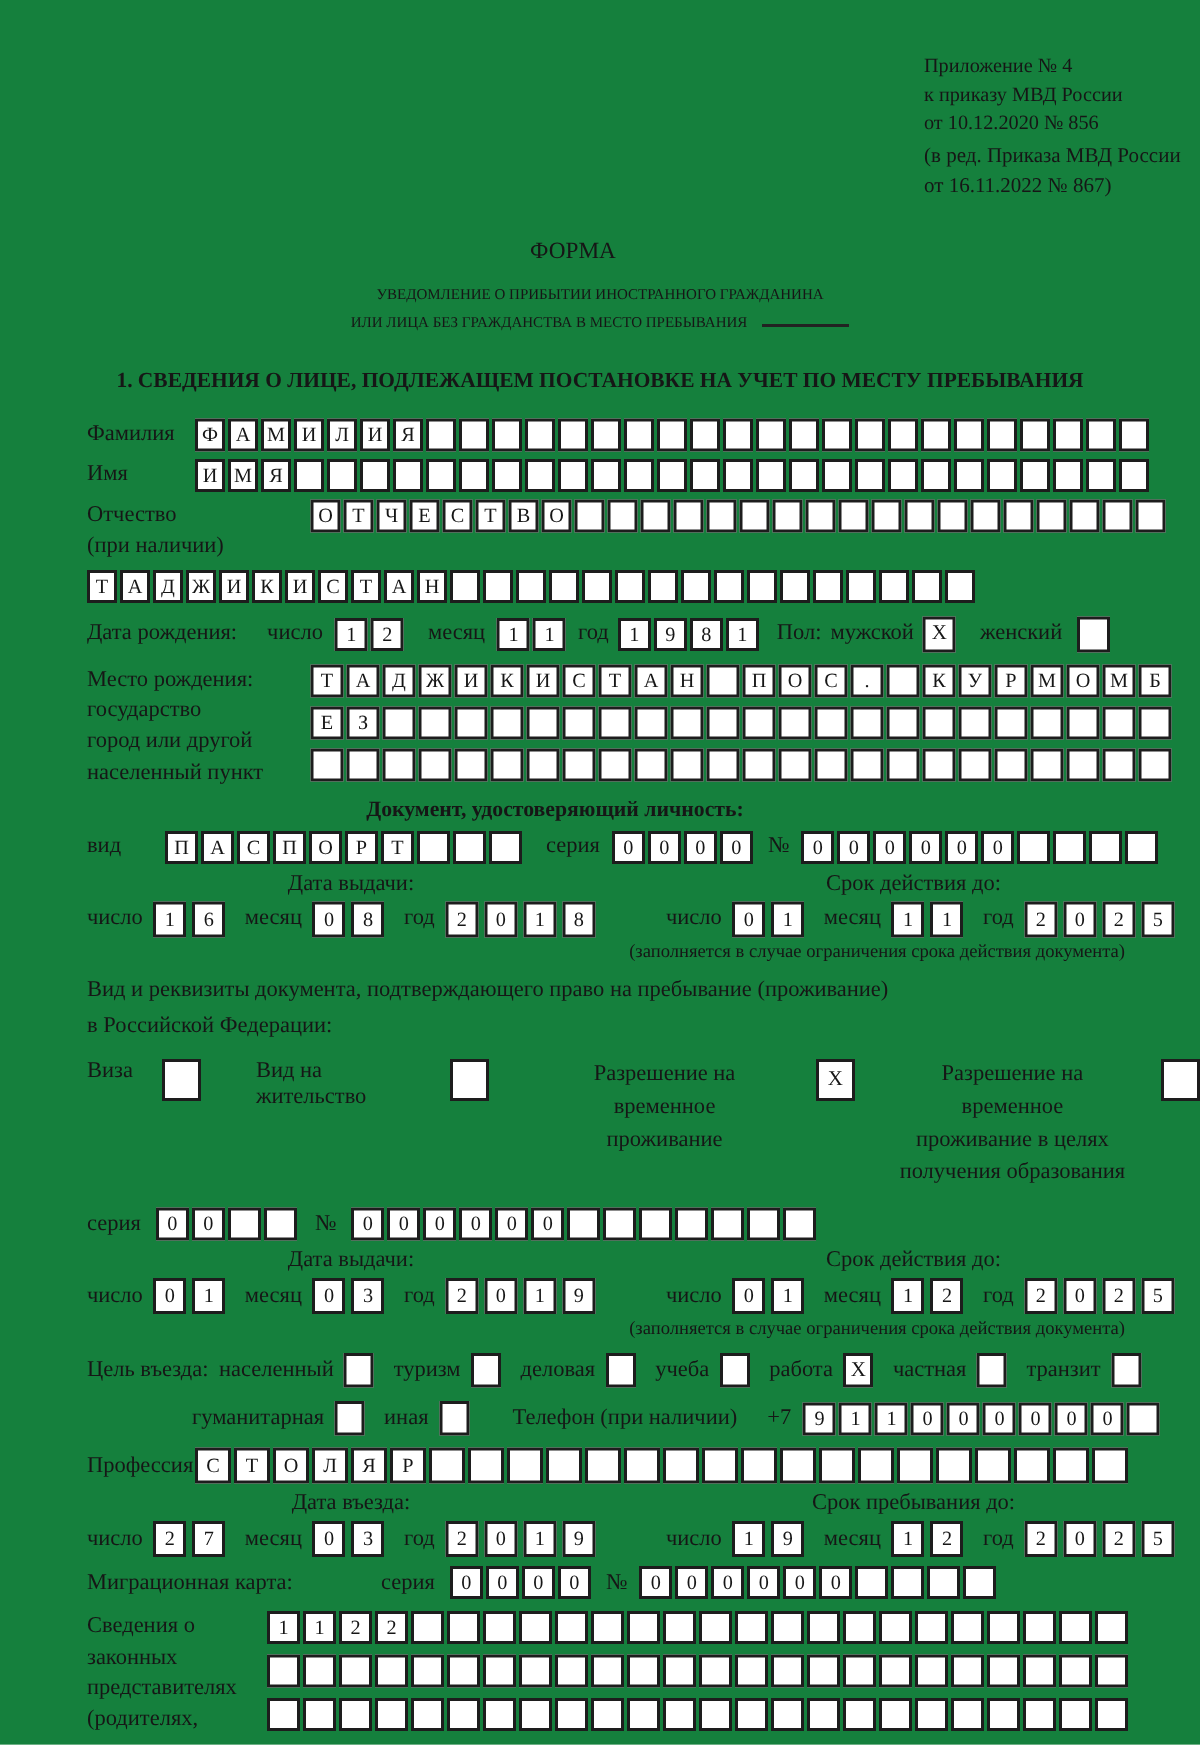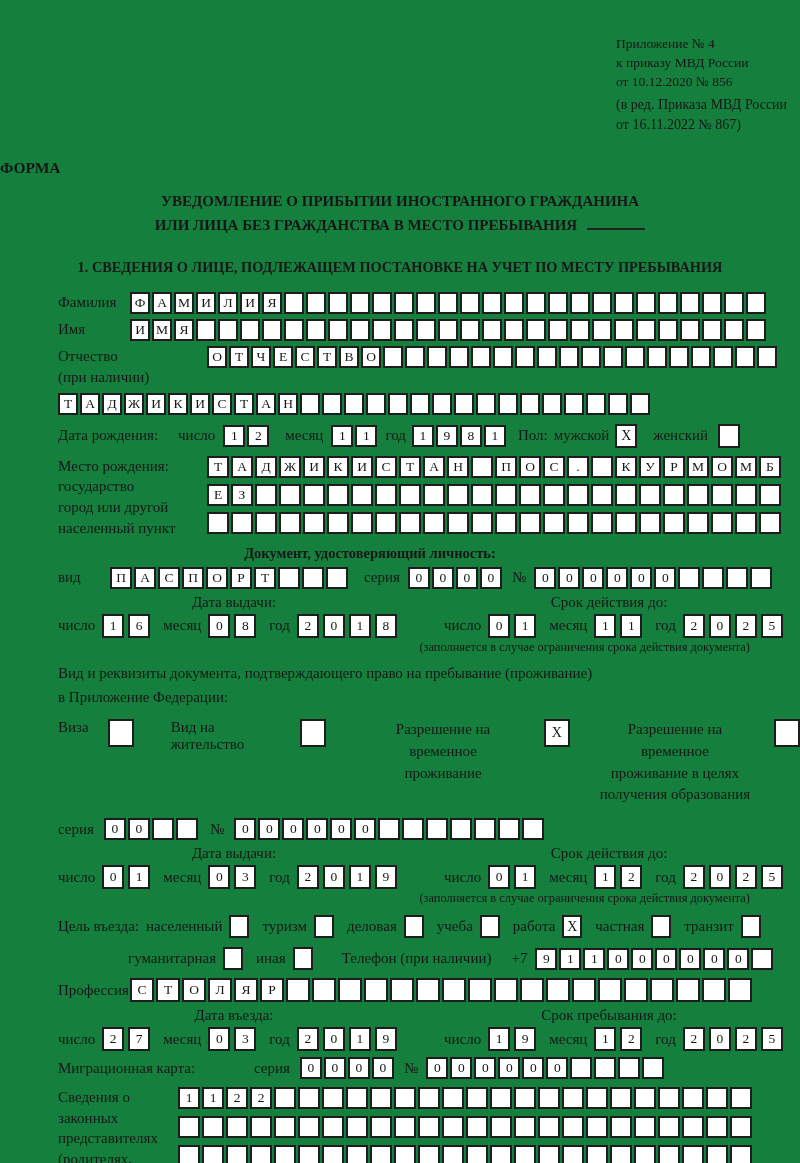--- a/index.html
+++ b/index.html
@@ -3,22 +3,22 @@
 <meta charset="utf-8">
 <style>
   *{box-sizing:border-box;}
   html,body{margin:0;padding:0;}
   body{width:800px;height:1163px;background:#ffffff;color:#161616;
        font-family:"Liberation Serif","DejaVu Serif",serif;}
   .page{position:relative;width:800px;height:1163px;background:#15803d;overflow:hidden;padding-top:34px;}
 
   .ref{margin-left:616px;font-size:13.5px;line-height:1.42;}
   .ref-sub{margin-left:616px;font-size:14px;line-height:1.42;margin-top:4px;}
-  .forma{font-weight:bold;font-size:15.5px;text-align:left;margin:24px 36px 0 0;}
-  .title{text-align:center;font-weight:bold;font-size:15px;line-height:1.6;margin-top:12px;}
+  .forma{font-weight:normal;font-size:15.5px;text-align:center;margin:24px 36px 0 0;}
+  .title{text-align:center;font-weight:normal;font-size:10px;line-height:1.6;margin-top:12px;}
   .blank{display:inline-block;width:58px;height:13px;border-bottom:2px solid #222;margin-left:10px;}
   .sec1{font-weight:bold;font-size:14.3px;text-align:center;margin-top:22px;}
 
   .frow{display:flex;align-items:flex-start;margin:0 0 5px 58px;font-size:15px;}
   .lblcol{line-height:1.38;flex:none;}
   .cells{display:inline-flex;flex:none;}
   .cell{flex:none;width:20px;height:22px;border:2px solid #1d1d1d;margin-right:2px;
         text-align:center;font-size:13.5px;line-height:18px;background:#fff;}
   .cells.w .cell{width:22px;}
   .cells.xl .cell{width:24px;margin-right:2px;height:24px;line-height:20px;}
@@ -404,21 +404,21 @@
           <span class="cell">2</span>
           <span class="cell">0</span>
           <span class="cell">2</span>
           <span class="cell">5</span>
         </span>
     </div>
   </div>
   <div class="note">(заполняется в случае ограничения срока действия документа)</div>
 
   <div class="intro">Вид и реквизиты документа, подтверждающего право на пребывание (проживание)</div>
-  <div class="intro">в Приложение Федерации:</div>
+  <div class="intro">в Российской Федерации:</div>
   <div class="permits">
     <span class="mr8">Виза</span>
     <span class="cbox lg"></span>
     <span class="ml26 mr12">Вид на жительство</span>
     <span class="cbox lg"></span>
     <span class="ctr ml26 mr10" style="width:182px;">
       <span>Разрешение на временное</span><br><span>проживание</span>
     </span>
     <span class="cbox lg">X</span>
     <span class="ctr ml16 mr10" style="width:178px;">

